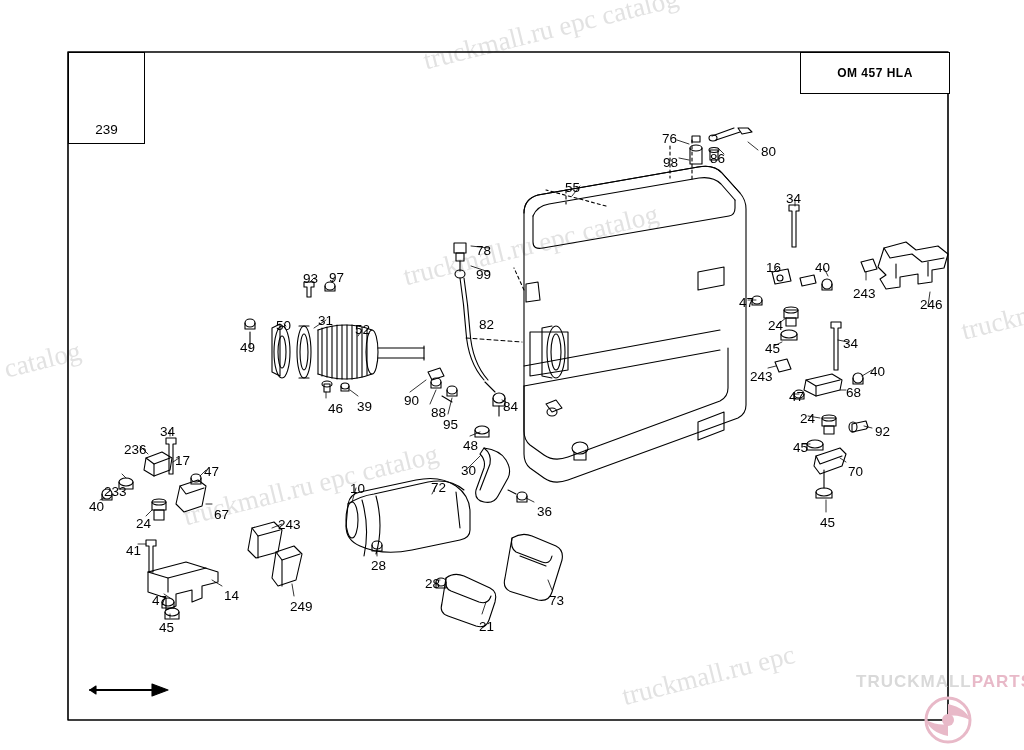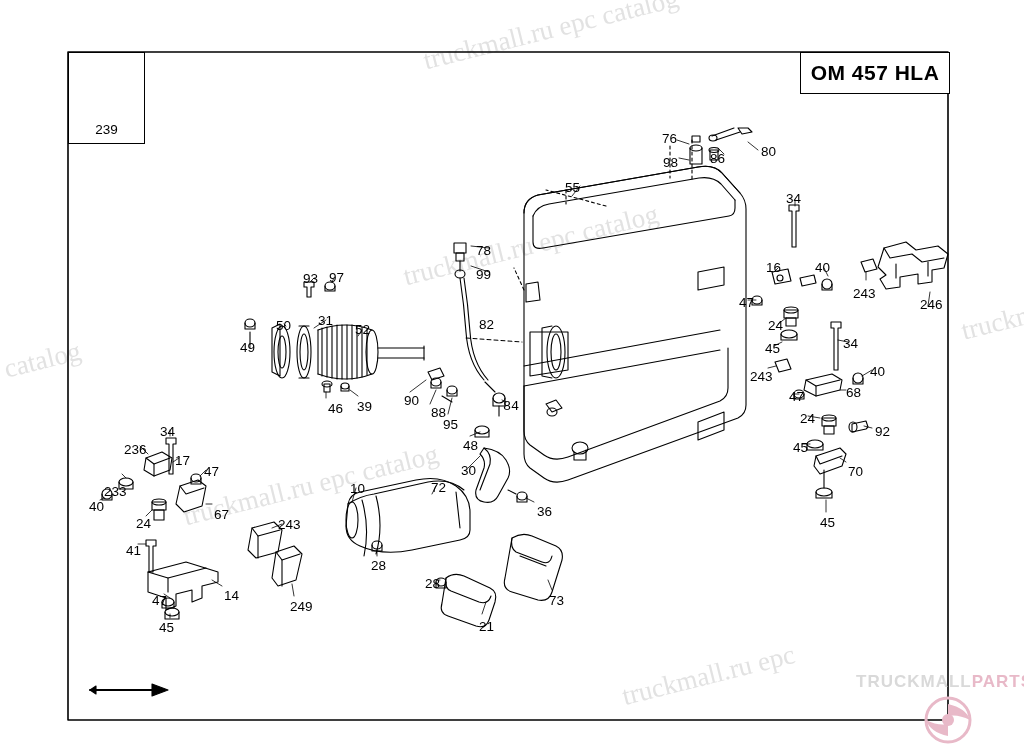--- a/index.html
+++ b/index.html
@@ -45,21 +45,21 @@
     top: 52px;
     width: 148px;
     height: 40px;
     border: 1.4px solid #000;
     background: #ffffff;
     display: flex;
     align-items: center;
     justify-content: center;
   }
   #title-box span {
-    font-size: 21px;
+    font-size: 12px;
     font-weight: bold;
     letter-spacing: 0.5px;
   }
   #corner-box {
     position: absolute;
     left: 68px;
     top: 52px;
     width: 75px;
     height: 90px;
     border: 1.4px solid #000;
@@ -441,21 +441,21 @@
       <div class="callout" style="left: 843px; top: 337px;">34</div>
       <div class="callout" style="left: 750px; top: 370px;">243</div>
       <div class="callout" style="left: 870px; top: 365px;">40</div>
       <div class="callout" style="left: 846px; top: 386px;">68</div>
       <div class="callout" style="left: 789px; top: 390px;">47</div>
       <div class="callout" style="left: 320px; top: 402px; margin-left: 8px;">46</div>
       <div class="callout" style="left: 357px; top: 400px;">39</div>
       <div class="callout" style="left: 404px; top: 394px;">90</div>
       <div class="callout" style="left: 411px; top: 406px; margin-left: 20px;">88</div>
       <div class="callout" style="left: 443px; top: 418px;">95</div>
-      <div class="callout" style="left: 503px; top: 400px; font-family: Liberation Mono, monospace;">84</div>
+      <div class="callout" style="left: 503px; top: 400px;">84</div>
       <div class="callout" style="left: 800px; top: 412px;">24</div>
       <div class="callout" style="left: 875px; top: 425px;">92</div>
       <div class="callout" style="left: 160px; top: 425px;">34</div>
       <div class="callout" style="left: 463px; top: 439px;">48</div>
       <div class="callout" style="left: 793px; top: 441px;">45</div>
       <div class="callout" style="left: 848px; top: 465px;">70</div>
       <div class="callout" style="left: 124px; top: 443px;">236</div>
       <div class="callout" style="left: 175px; top: 454px;">17</div>
       <div class="callout" style="left: 204px; top: 465px;">47</div>
       <div class="callout" style="left: 104px; top: 485px;">233</div>

